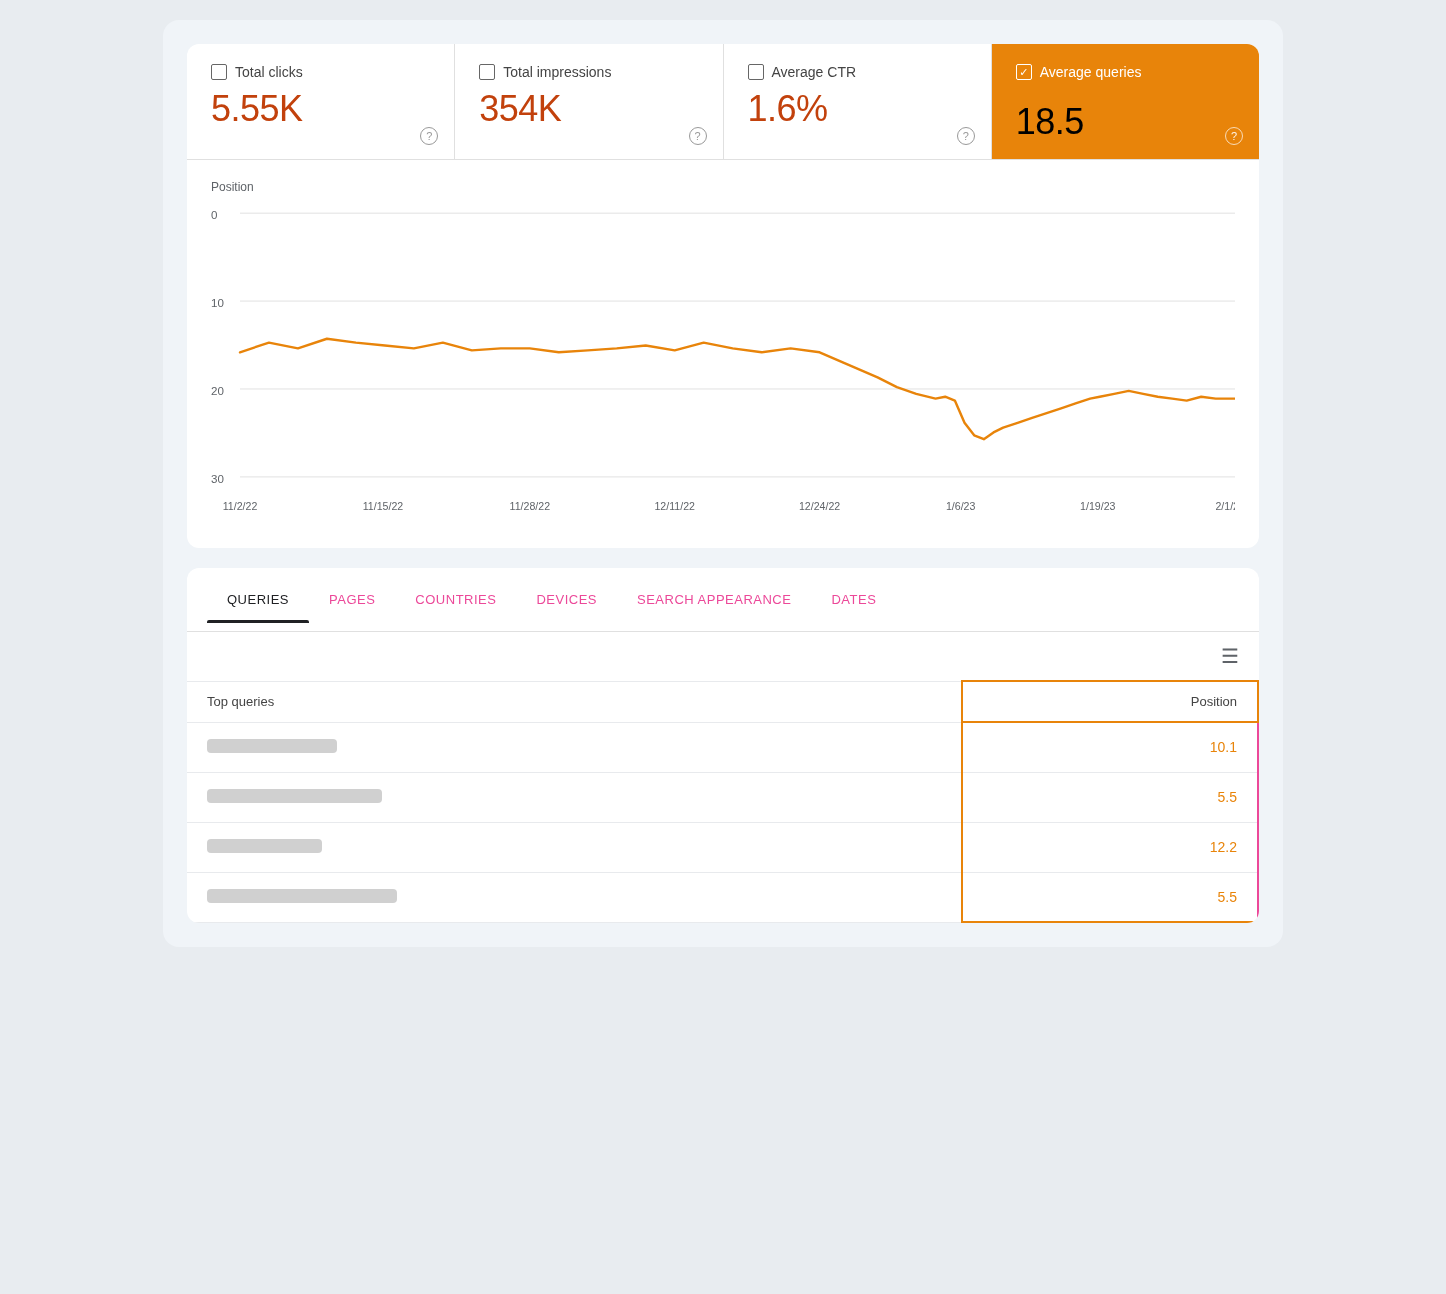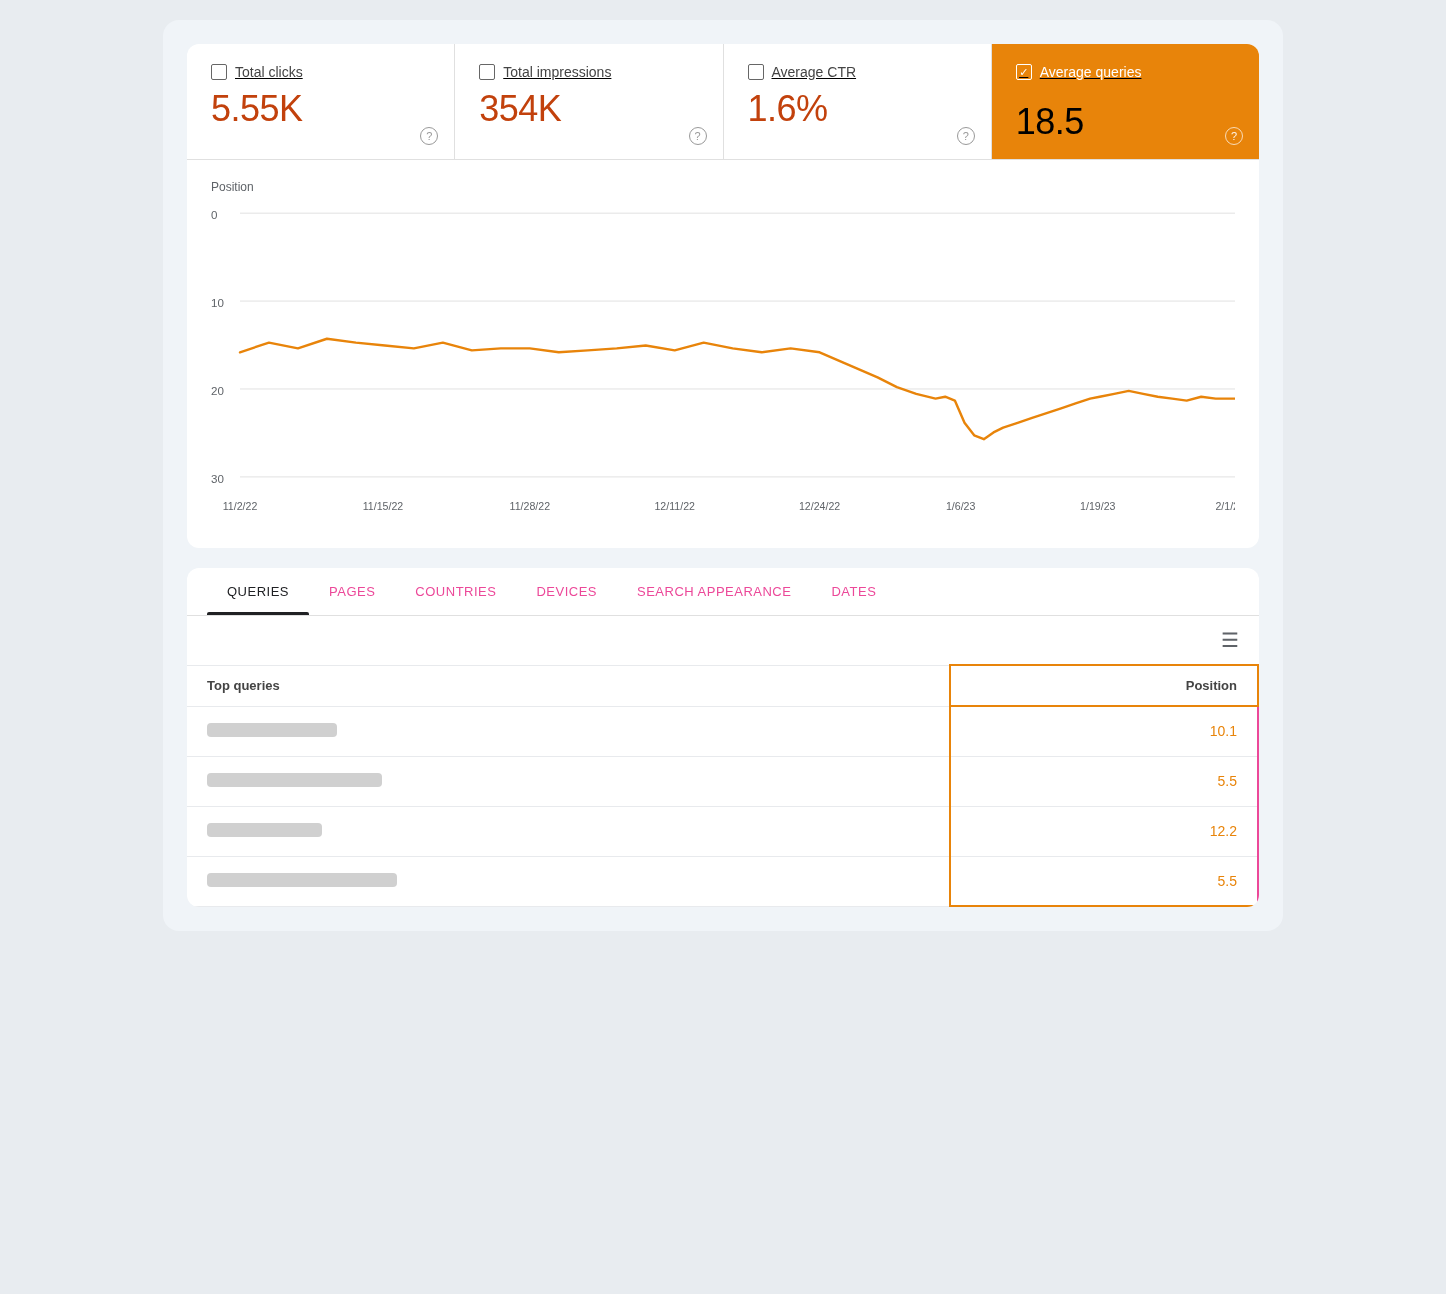--- a/index.html
+++ b/index.html
@@ -45,21 +45,20 @@
     }
     .metric-item.active {
       background: #e8840a;
       border-radius: 0;
     }
     .metric-label-row {
       display: flex;
       align-items: center;
       gap: 8px;
       margin-bottom: 8px;
-      text-decoration: underline;
     }
     .metric-checkbox {
       width: 16px;
       height: 16px;
       border: 1.5px solid #666;
       border-radius: 2px;
       display: inline-flex;
       align-items: center;
       justify-content: center;
       flex-shrink: 0;
@@ -126,21 +125,21 @@
 
     
     .bottom-card {
       background: #ffffff;
       border-radius: 12px;
       overflow: hidden;
     }
     .tabs-row {
       display: flex;
       border-bottom: 1px solid #e0e0e0;
-      padding: 0 20px;
+      padding: 8px 20px;
     }
     .tab-item {
       padding: 16px 20px;
       font-size: 13px;
       font-weight: 500;
       color: #ec4899;
       cursor: pointer;
       letter-spacing: 0.5px;
       position: relative;
       text-transform: uppercase;
@@ -171,21 +170,21 @@
     }
 
     
     .data-table {
       width: 100%;
       border-collapse: collapse;
     }
     .data-table th {
       text-align: left;
       font-size: 13px;
-      font-weight: 700;
+      font-weight: 400;
       color: #444;
       padding: 12px 20px;
       border-top: 1px solid #e8eaed;
       border-bottom: 1px solid #e8eaed;
     }
     .data-table th.position-header {
       text-align: right;
       border: 2px solid #e8840a;
       color: #444;
       padding: 12px 20px;

